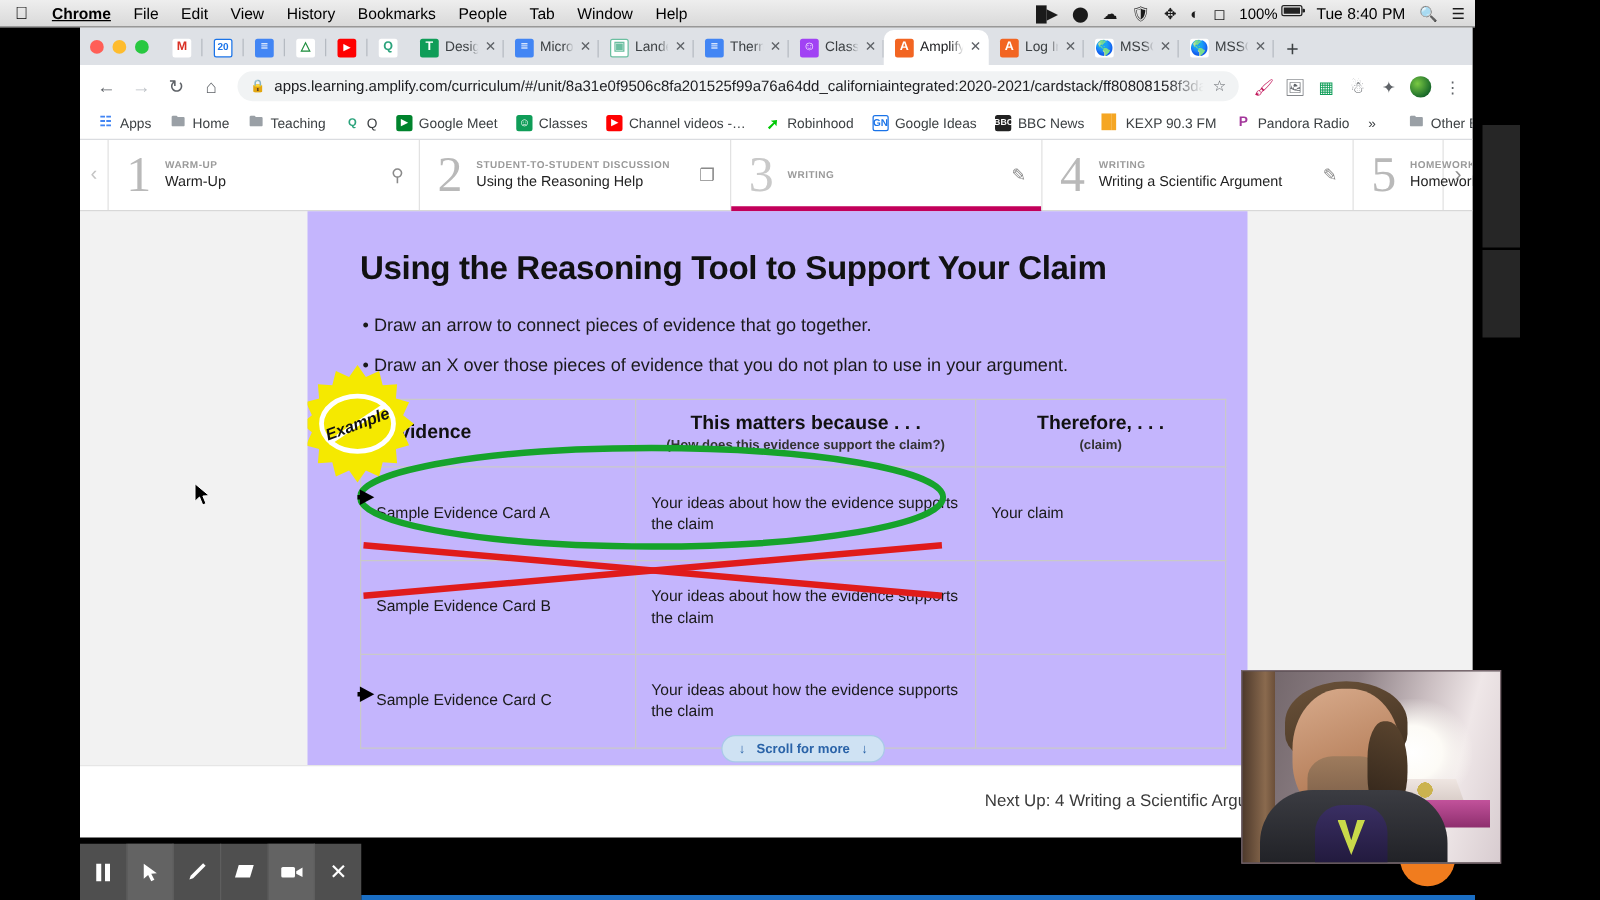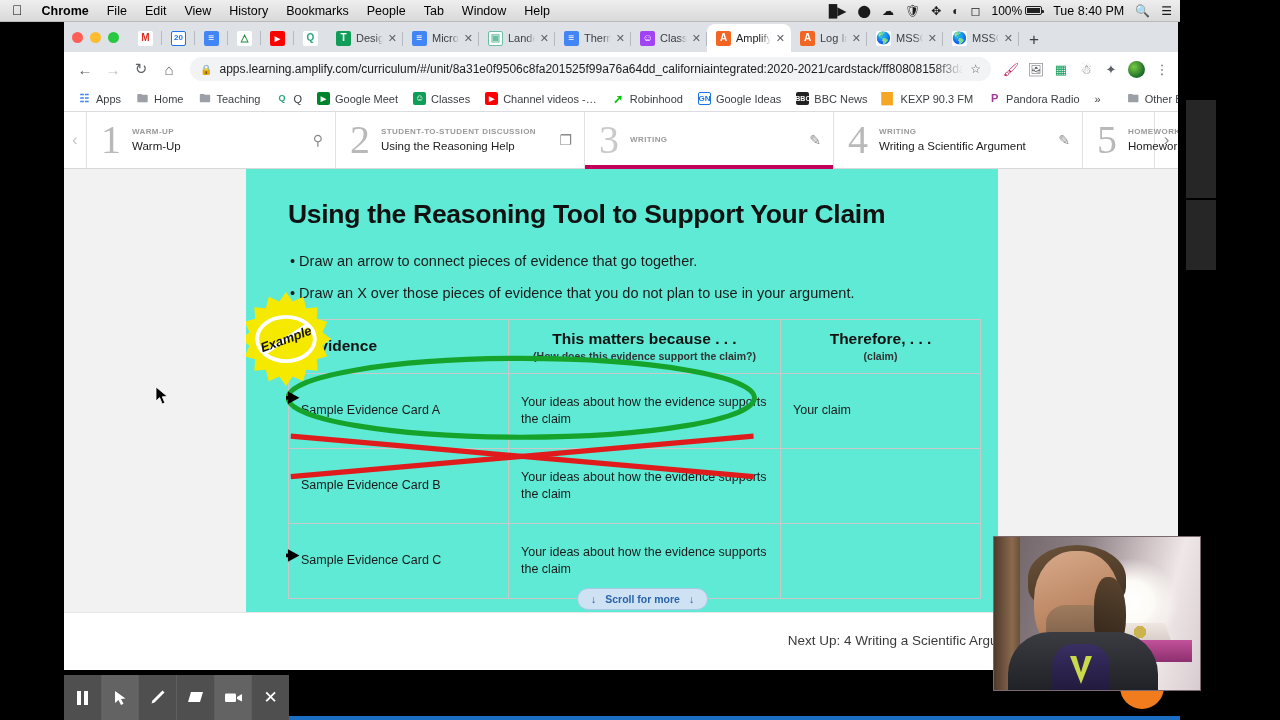--- a/index.html
+++ b/index.html
@@ -11,24 +11,24 @@
   
   .menubar {
     position: absolute; top: 0; left: 0; width: 1180px; height: 22px;
     background: linear-gradient(#eeeeee, #d9d9d9);
     border-bottom: 1px solid #b9b9b9;
     display: flex; align-items: center; font-size: 12px; color: #000;
   }
   .menubar-left { display: flex; align-items: center; gap: 0px; padding-left: 6px; }
   .apple-logo { font-size: 14px; padding: 0 10px 2px 6px; line-height: 1; }
   .mb-item { padding: 0 9px; white-space: nowrap; font-size: 12.5px; }
-  .mb-item.bold { font-weight: bold; }
+  .mb-item.bold { font-weight: bold; text-decoration: underline; }
   .menubar-right { margin-left: auto; display: flex; align-items: center; gap: 11px; padding-right: 8px; }
   .mb-icon { font-size: 12px; line-height: 1; color: #1a1a1a; display: inline-block; }
-  .mb-battery { display: flex; align-items: center; gap: 3px; font-size: 12px; }
+  .mb-battery { display: flex; align-items: flex-start; gap: 3px; font-size: 12px; }
   .batt-shape {
     width: 17px; height: 9px; border: 1.3px solid #222; border-radius: 2px; position: relative;
   }
   .batt-shape:after { content:''; position:absolute; right:-3px; top:2.5px; width:2px; height:3px; background:#222; border-radius:0 1px 1px 0; }
   .batt-fill { position:absolute; left:1px; top:1px; bottom:1px; width:13px; background:#222; }
   .mb-clock { font-size: 12.5px; }
 
   
   .chrome-win {
     position: absolute; top: 22px; left: 64px; width: 1114px; height: 648px;
@@ -133,21 +133,21 @@
     content:''; position: absolute; left: 0; right: 0; bottom: -1px; height: 4px; background: #c2005a;
   }
   .act.current .act-num { color: #c9c9c9; }
   .nav-arrow-r { width: 24px; display:flex; align-items:center; justify-content:center;
                  color:#8c8c8c; font-size: 17px; flex: none; border-left: 1px solid #e2e2e2; }
 
   
   .slide-wrap { position: absolute; left: 0; right: 0; top: 57px; bottom: 0; }
   .slide {
     position: absolute; left: 182px; top: 0; width: 752px; bottom: 0;
-    background: #5eead4; padding: 16px 40px 0 40px; overflow: hidden;
+    background: #c4b5fd; padding: 16px 40px 0 40px; overflow: hidden;
   }
   .slide-title { font-size: 26.5px; font-weight: bold; color: #111; letter-spacing: -0.3px;
                  margin: 14px 0 22px 2px; }
   .bullets { margin-left: 4px; }
   .bullet { font-size: 14.5px; color: #1a1a1a; margin-bottom: 13px; line-height: 1.3; }
 
   
   .tbl-zone { position: relative; margin-top: 16px; }
   table.rt { border-collapse: collapse; width: 692px; margin-left: 2px; table-layout: fixed; }
   table.rt td, table.rt th { border: 1px solid #c9c9c9; vertical-align: middle; }

